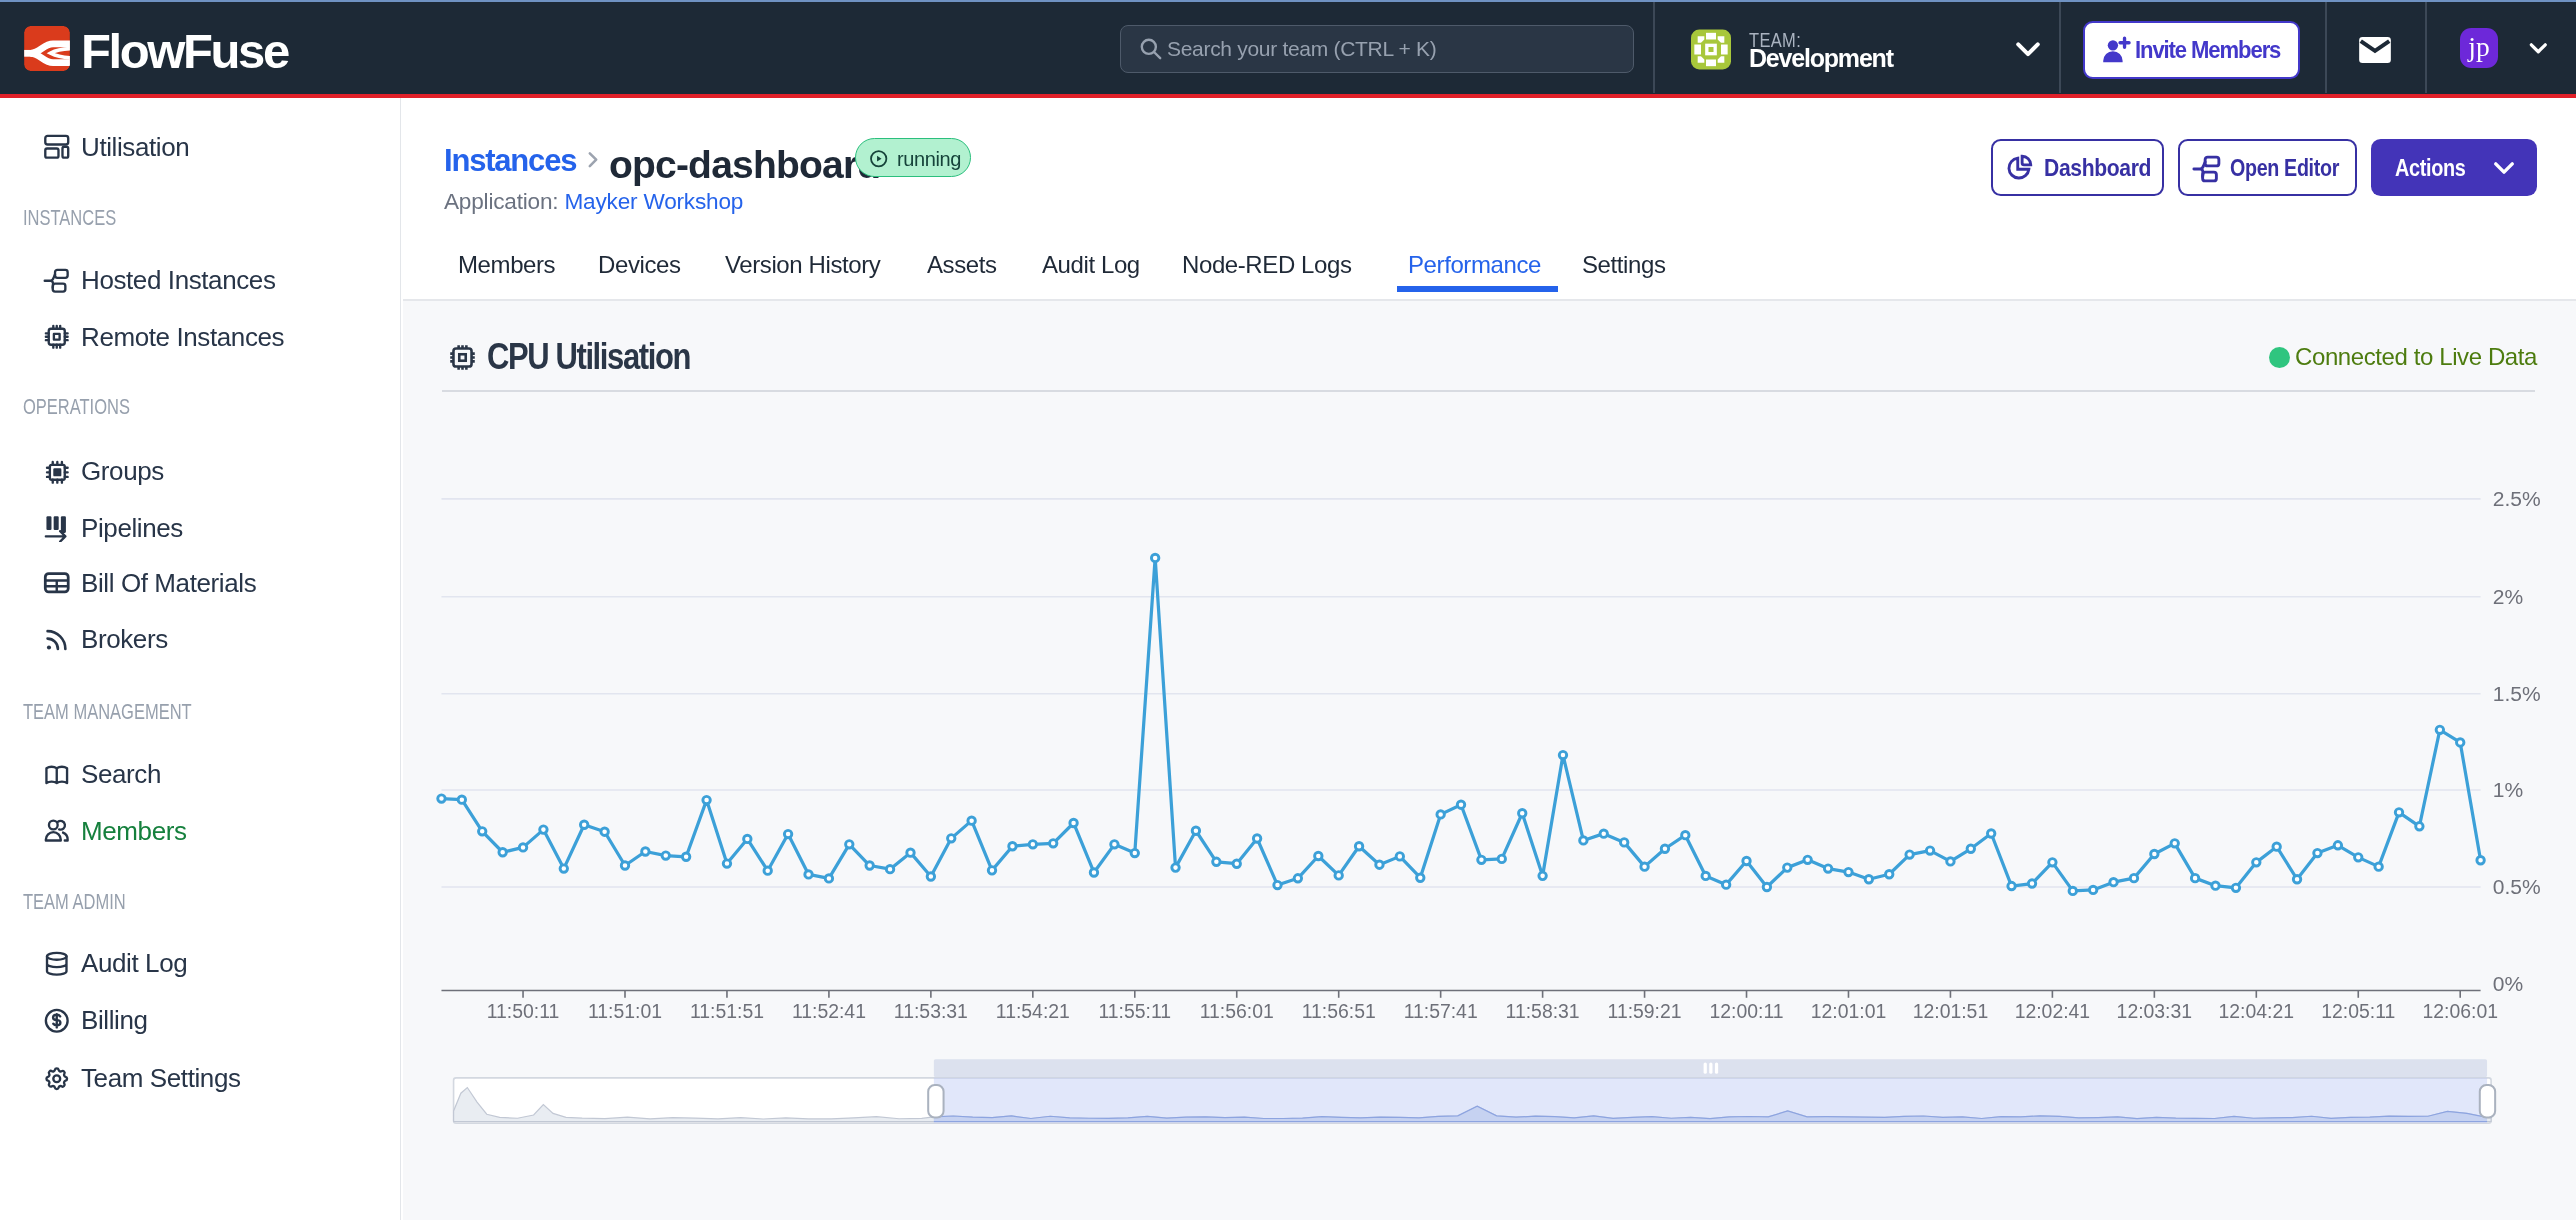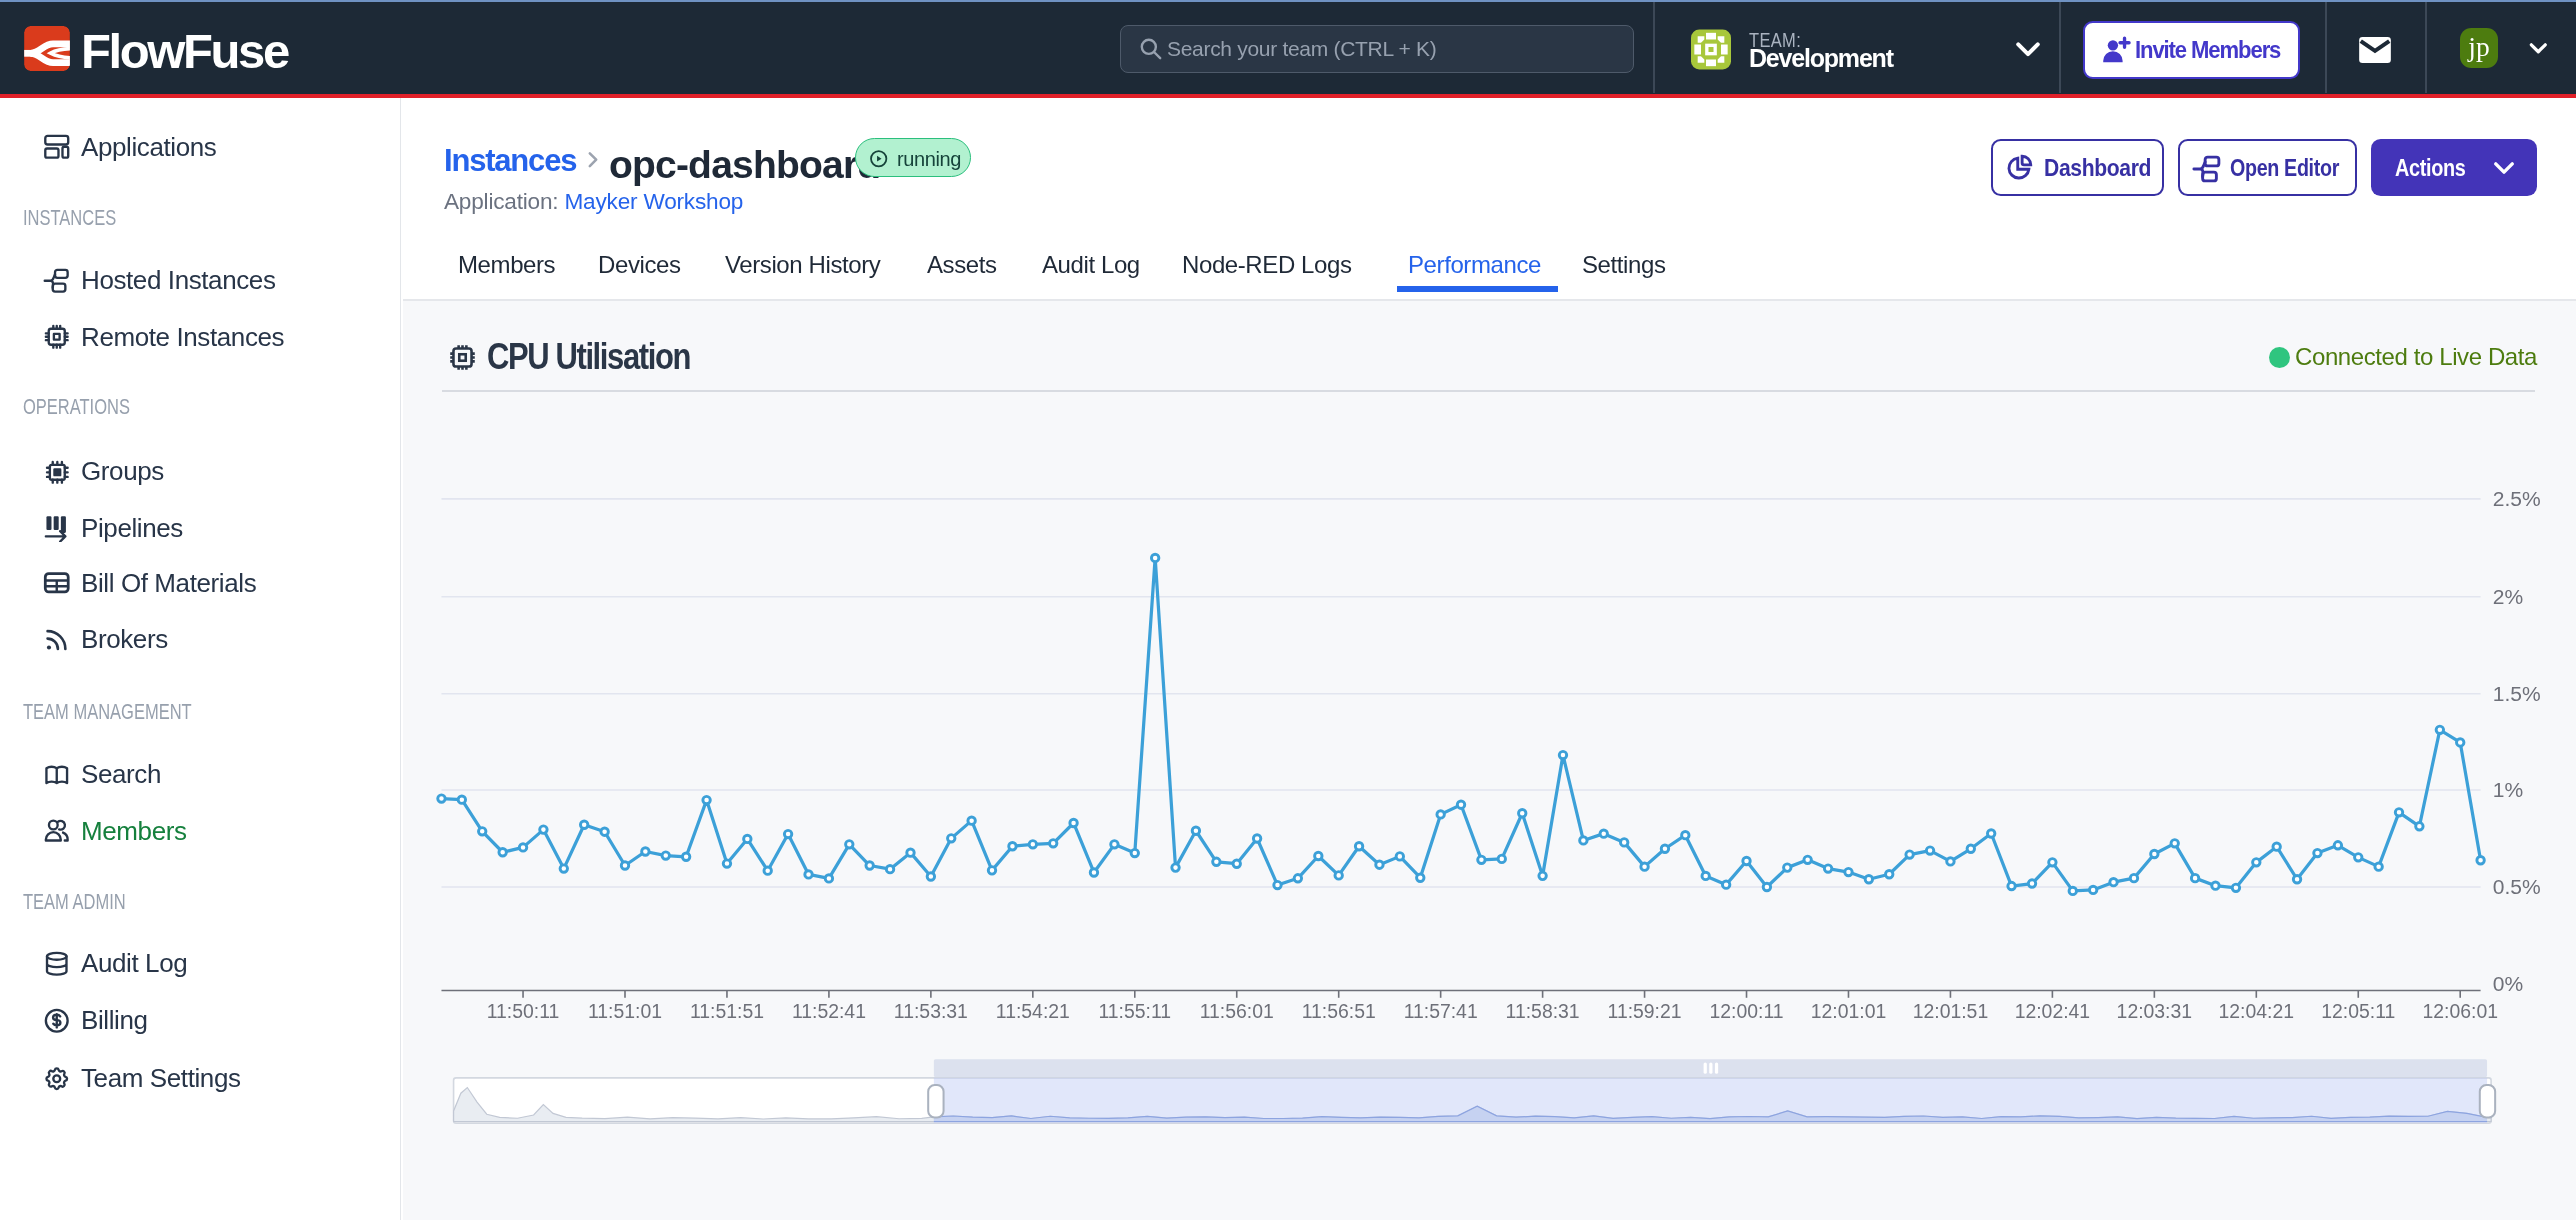--- a/index.html
+++ b/index.html
@@ -65,38 +65,38 @@
   <path d="M2.5 21 v-1 a7.5 7.5 0 0 1 15 0 v1 Z"></path>
   <path d="M19 2.5 v7 M15.5 6 h7" stroke="#4338ca" stroke-width="2.6" stroke-linecap="round" fill="none"></path>
 </svg>
 <div class="abs" style="left:2135px;top:36px;font-size:24px;font-weight:700;color:#4338ca;letter-spacing:-1.2px;transform:scaleX(0.92);transform-origin:left;">Invite Members</div>
 
 <svg class="abs" style="left:2359px;top:37px" width="32" height="26" viewBox="0 0 39 32">
   <rect width="39" height="32" rx="4" fill="#fff"></rect>
   <path d="M2 5 L19.5 17 L37 5" stroke="#1d2936" stroke-width="5" fill="none"></path>
 </svg>
 
-<div class="abs" style="left:2460px;top:27.5px;width:38px;height:40px;background:#4d7c0f;border-radius:11.3px;color:#fff;font-family:'Liberation Serif',serif;font-size:27.5px;text-align:center;line-height:37px;">jp</div>
+<div class="abs" style="left:2460px;top:27.5px;width:38px;height:40px;background:#6d28d9;border-radius:11.3px;color:#fff;font-family:'Liberation Serif',serif;font-size:27.5px;text-align:center;line-height:37px;">jp</div>
 <svg class="abs" style="left:2529px;top:42px" width="18.6" height="13.7" viewBox="0 0 32 22" fill="none" stroke="#fff" stroke-width="5.5" stroke-linecap="round" stroke-linejoin="round">
     <path d="M4 4 L16 16 L28 4"></path>
   </svg>
 
 <div class="abs" style="left:0;top:98px;width:401px;height:1123px;background:#fff;border-right:1.6px solid #e3e6ea;"></div>
 
 <div class="abs" style="left:403px;top:301px;width:2173px;height:920px;background:#f7f8fa;"></div>
 <div class="abs" style="left:403px;top:299px;width:2173px;height:1.6px;background:#e5e7eb;"></div>
 
 <div class="abs" style="left:43px;top:133px;">
     <svg class="icon" width="27.5" height="27.5" viewBox="0 0 24 24" fill="none" stroke="#283548" stroke-width="2.05" stroke-linecap="round" stroke-linejoin="round">
       <rect x="2" y="2.5" width="20" height="7.5" rx="2"></rect>
       <rect x="2" y="13.5" width="11.5" height="8" rx="1.5"></rect>
       <rect x="17" y="12" width="5" height="9.5" rx="1.5"></rect>
     </svg>
   </div>
-<div class="abs" style="left:81px;top:132px;font-size:26px;color:#283548;letter-spacing:-0.4px;">Applications</div>
+<div class="abs" style="left:81px;top:132px;font-size:26px;color:#283548;letter-spacing:-0.4px;">Utilisation</div>
 <div class="abs" style="left:23.4px;top:205px;font-size:22px;color:#97a0ad;transform:scaleX(0.75);transform-origin:left;">INSTANCES</div>
 <div class="abs" style="left:43px;top:267px;">
     <svg class="icon" width="27.5" height="27.5" viewBox="0 0 24 24" fill="none" stroke="#283548" stroke-width="2.05" stroke-linecap="round" stroke-linejoin="round">
       <rect x="10.5" y="2.5" width="11" height="7" rx="2"></rect>
       <rect x="8.5" y="14.5" width="11" height="7" rx="2"></rect>
       <path d="M1.5 12 h5 c2.6 0 2.6 -3 4 -5.5 M6.5 12 c2.6 0 2.6 3 2 6"></path>
     </svg>
   </div>
 <div class="abs" style="left:81px;top:265px;font-size:26px;color:#283548;letter-spacing:-0.4px;">Hosted Instances</div>
 <div class="abs" style="left:43px;top:323px;">

